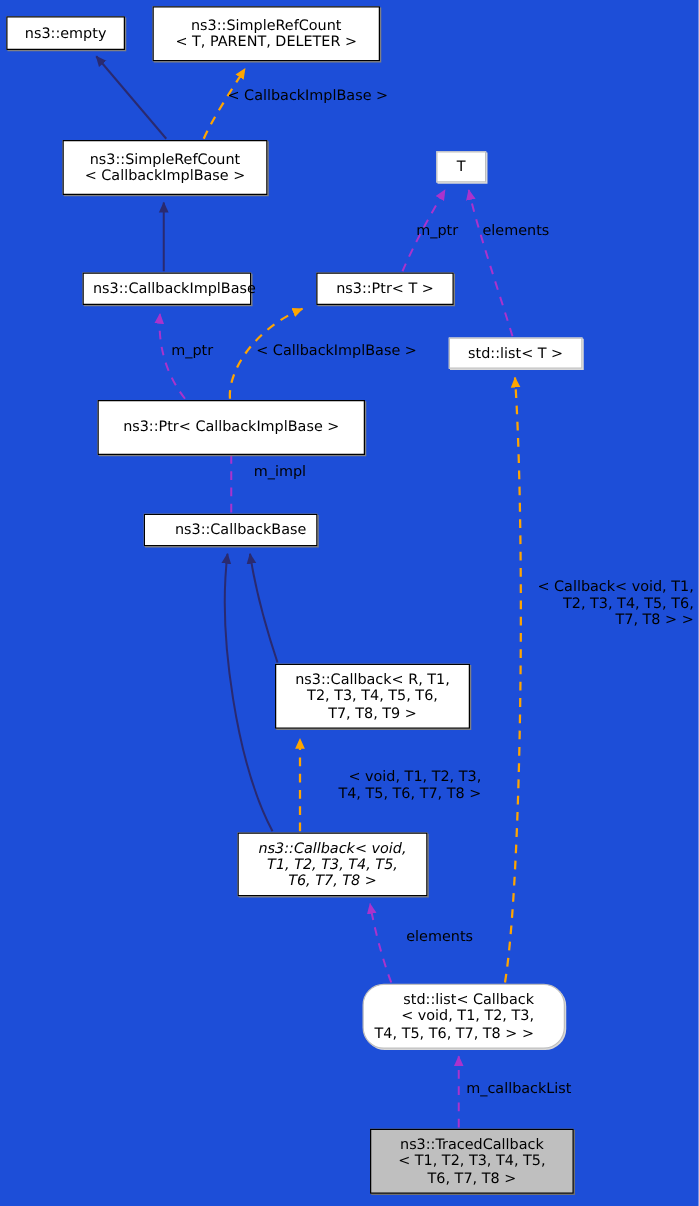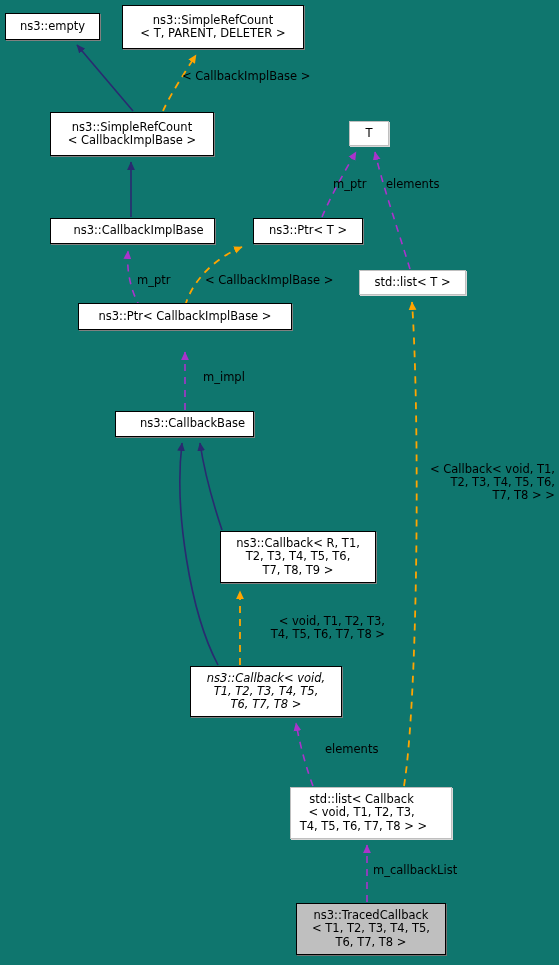--- a/index.html
+++ b/index.html
@@ -4,21 +4,21 @@
 <style>
   html, body {
     margin: 0;
     padding: 0;
     background: #ffffff;
   }
   #canvas {
     position: relative;
     width: 559px;
     height: 965px;
-    background: #0f766e;
+    background: #1d4ed8;
     font-family: "DejaVu Sans", sans-serif;
     overflow: hidden;
   }
   svg.edges {
     position: absolute;
     left: 0;
     top: 0;
     width: 559px;
     height: 965px;
     pointer-events: none;
@@ -45,22 +45,23 @@
     border: 1px solid #bfbfbf;
     box-shadow: 1px 1px 0 0 #d8d8d8;
   }
   .node.highlight {
     background: #bfbfbf;
     border: 1px solid #000000;
     box-shadow: 1px 1px 0 0 #707070;
   }
   .node.leftalign {
     justify-content: flex-start;
-    text-align: center;
+    text-align: right;
     padding-left: 5px;
+    border-radius: 17px;
   }
   .edge-label {
     position: absolute;
     font-size: 11.5px;
     line-height: 13.2px;
     color: #000000;
     white-space: pre;
     z-index: 4;
     background: transparent;
   }
@@ -118,43 +119,43 @@
   <div class="node solid" style="left:5px;  top:13px;  width:95px;  height:27px;">ns3::empty</div>
 
   <div class="node solid" style="left:122px; top:5px;   width:182px; height:44px;">ns3::SimpleRefCount
 &lt; T, PARENT, DELETER &gt;</div>
 
   <div class="node solid" style="left:50px;  top:112px; width:164px; height:44px;">ns3::SimpleRefCount
 &lt; CallbackImplBase &gt;</div>
 
   <div class="node faint" style="left:349px; top:121px; width:40px;  height:25px;">T</div>
 
-  <div class="node solid" style="left:50px;  top:218px; width:165px; height:26px;padding-left:12px;">ns3::CallbackImplBase</div>
+  <div class="node solid" style="left:66px;  top:218px; width:135px; height:26px;padding-left:12px;">ns3::CallbackImplBase</div>
 
   <div class="node solid" style="left:253px; top:218px; width:110px; height:26px;">ns3::Ptr&lt; T &gt;</div>
 
   <div class="node faint" style="left:359px; top:270px; width:107px; height:25px;">std::list&lt; T &gt;</div>
 
-  <div class="node solid" style="left:78px;  top:303px; width:214px; height:27px;text-align:center;">ns3::Ptr&lt; CallbackImplBase &gt;</div>
+  <div class="node solid" style="left:78px;  top:320px; width:214px; height:44px;text-align:center;">ns3::Ptr&lt; CallbackImplBase &gt;</div>
 
   <div class="node solid" style="left:115px; top:411px; width:139px; height:26px;padding-left:16px;">ns3::CallbackBase</div>
 
   <div class="node solid" style="left:202px; top:531px; width:156px; height:52px;margin-left:18px;">ns3::Callback&lt; R, T1,
 T2, T3, T4, T5, T6,
 T7, T8, T9 &gt;</div>
 
   <div class="node solid" style="left:190px; top:666px; width:152px; height:51px;font-style:italic;">ns3::Callback&lt; void,
 T1, T2, T3, T4, T5,
 T6, T7, T8 &gt;</div>
 
   <div class="node faint leftalign" style="left:290px; top:787px; width:162px; height:52px;">std::list&lt; Callback
 &lt; void, T1, T2, T3,
  T4, T5, T6, T7, T8 &gt; &gt;</div>
 
-  <div class="node highlight" style="left:296px; top:903px; width:150px; height:52px;">ns3::TracedCallback
+  <div class="node highlight" style="left:296px; top:903px; width:163px; height:52px;">ns3::TracedCallback
 &lt; T1, T2, T3, T4, T5,
 T6, T7, T8 &gt;</div>
 
   <div class="edge-label" style="left:182px; top:70px;  width:135px;">&lt; CallbackImplBase &gt;</div>
 
   <div class="edge-label" style="left:333px; top:178px; width:42px;">m_ptr</div>
 
   <div class="edge-label" style="left:386px; top:178px; width:64px;">elements</div>
 
   <div class="edge-label" style="left:137px; top:274px; width:42px;">m_ptr</div>

